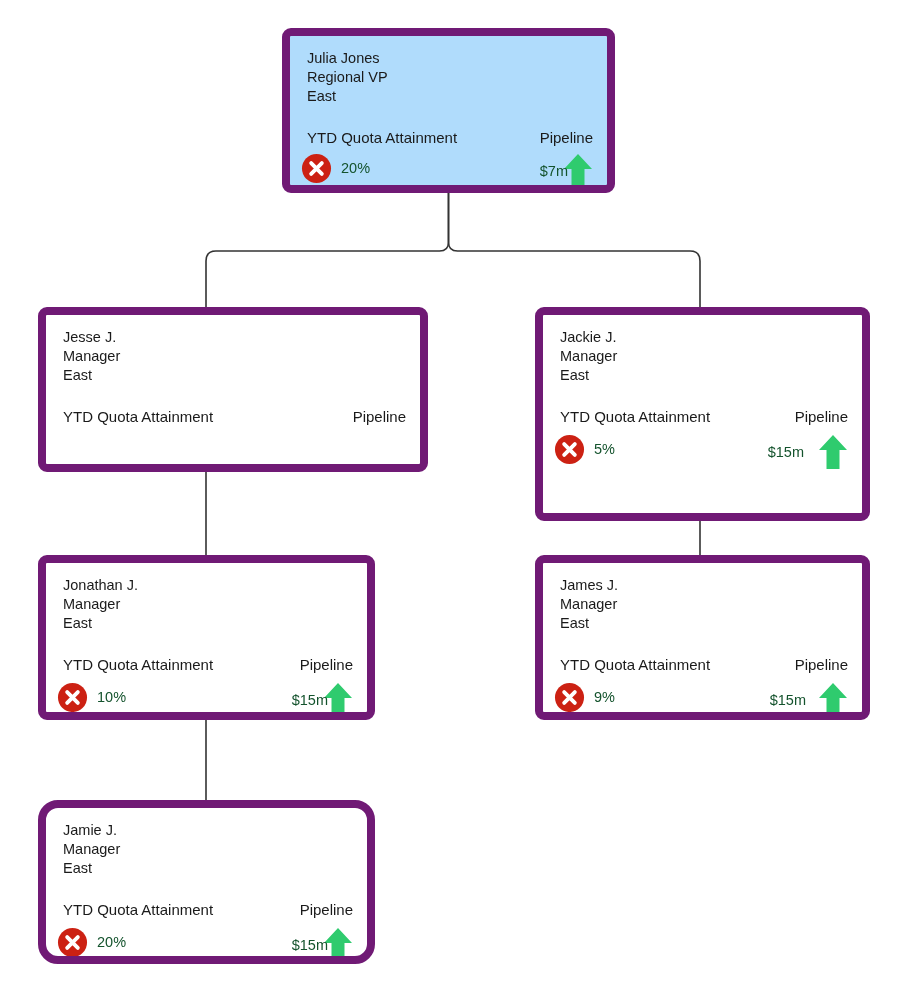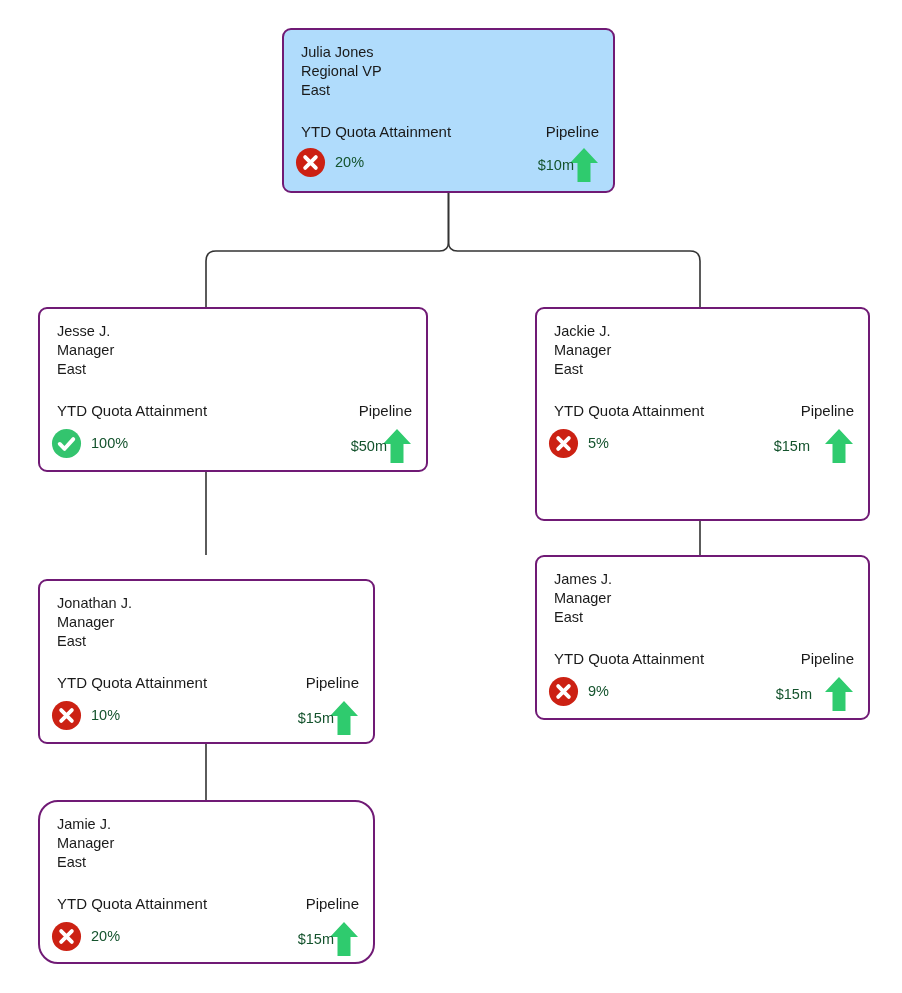--- a/index.html
+++ b/index.html
@@ -22,21 +22,21 @@
     position: absolute;
     left: 0;
     top: 0;
     width: 902px;
     height: 993px;
     pointer-events: none;
   }
   .node {
     position: absolute;
     box-sizing: border-box;
-    border: 2px solid #701a75;
+    border: 8px solid #701a75;
     border-radius: 9px;
     background: #ffffff;
     overflow: hidden;
   }
   .node.highlight {
     background: #b0dcfc;
   }
   .node-id {
     position: absolute;
     left: 17px;
@@ -137,156 +137,141 @@
     </div>
     <div class="metrics-values">
       <div class="quota-group">
         <svg class="status-icon" viewBox="0 0 32 32">
           <circle cx="16" cy="16" r="15" fill="#cc2113"></circle>
           <path d="M10.5 10.5 L21.5 21.5 M21.5 10.5 L10.5 21.5" stroke="#ffffff" stroke-width="4" stroke-linecap="round"></path>
         </svg>
         <span class="quota-value">20%</span>
       </div>
       <div class="pipeline-group">
-        <span class="pipeline-value">$10m</span>
+        <span class="pipeline-value">$7m</span>
         <svg class="arrow-up" viewBox="0 0 30 36">
           <path d="M15 1 L29 16 L21.5 16 L21.5 35 L8.5 35 L8.5 16 L1 16 Z" fill="#2fcb6e"></path>
         </svg>
       </div>
     </div>
   </div>
 
   <div class="node" style="left:38px; top:307px; width:390px; height:165px;">
     <div class="node-id">
       <div>Jesse J.</div>
       <div>Manager</div>
       <div>East</div>
     </div>
     <div class="metrics-labels">
       <span>YTD Quota Attainment</span>
       <span>Pipeline</span>
     </div>
-    <div class="metrics-values">
-      <div class="quota-group">
-        <svg class="status-icon" viewBox="0 0 32 32">
-          <circle cx="16" cy="16" r="15" fill="#33c46e"></circle>
-          <path d="M9 16.5 L14 21.5 L23 11.5" stroke="#ffffff" stroke-width="4" fill="none" stroke-linecap="round" stroke-linejoin="round"></path>
-        </svg>
-        <span class="quota-value">100%</span>
-      </div>
-      <div class="pipeline-group">
-        <span class="pipeline-value">$50m</span>
+  </div>
+
+  <div class="node" style="left:535px; top:307px; width:335px; height:214px;">
+    <div class="node-id">
+      <div>Jackie J.</div>
+      <div>Manager</div>
+      <div>East</div>
+    </div>
+    <div class="metrics-labels">
+      <span>YTD Quota Attainment</span>
+      <span>Pipeline</span>
+    </div>
+    <div class="metrics-values">
+      <div class="quota-group">
+        <svg class="status-icon" viewBox="0 0 32 32">
+          <circle cx="16" cy="16" r="15" fill="#cc2113"></circle>
+          <path d="M10.5 10.5 L21.5 21.5 M21.5 10.5 L10.5 21.5" stroke="#ffffff" stroke-width="4" stroke-linecap="round"></path>
+        </svg>
+        <span class="quota-value">5%</span>
+      </div>
+      <div class="pipeline-group">
+        <span class="pipeline-value">$15m</span>
+        <svg class="arrow-up" viewBox="0 0 30 36" style="margin-left:14px;">
+          <path d="M15 1 L29 16 L21.5 16 L21.5 35 L8.5 35 L8.5 16 L1 16 Z" fill="#2fcb6e"></path>
+        </svg>
+      </div>
+    </div>
+  </div>
+
+  <div class="node" style="left:38px; top:555px; width:337px; height:165px;">
+    <div class="node-id">
+      <div>Jonathan J.</div>
+      <div>Manager</div>
+      <div>East</div>
+    </div>
+    <div class="metrics-labels">
+      <span>YTD Quota Attainment</span>
+      <span>Pipeline</span>
+    </div>
+    <div class="metrics-values">
+      <div class="quota-group">
+        <svg class="status-icon" viewBox="0 0 32 32">
+          <circle cx="16" cy="16" r="15" fill="#cc2113"></circle>
+          <path d="M10.5 10.5 L21.5 21.5 M21.5 10.5 L10.5 21.5" stroke="#ffffff" stroke-width="4" stroke-linecap="round"></path>
+        </svg>
+        <span class="quota-value">10%</span>
+      </div>
+      <div class="pipeline-group">
+        <span class="pipeline-value">$15m</span>
         <svg class="arrow-up" viewBox="0 0 30 36">
           <path d="M15 1 L29 16 L21.5 16 L21.5 35 L8.5 35 L8.5 16 L1 16 Z" fill="#2fcb6e"></path>
         </svg>
       </div>
     </div>
   </div>
 
-  <div class="node" style="left:535px; top:307px; width:335px; height:214px;">
-    <div class="node-id">
-      <div>Jackie J.</div>
-      <div>Manager</div>
-      <div>East</div>
-    </div>
-    <div class="metrics-labels">
-      <span>YTD Quota Attainment</span>
-      <span>Pipeline</span>
-    </div>
-    <div class="metrics-values">
-      <div class="quota-group">
-        <svg class="status-icon" viewBox="0 0 32 32">
-          <circle cx="16" cy="16" r="15" fill="#cc2113"></circle>
-          <path d="M10.5 10.5 L21.5 21.5 M21.5 10.5 L10.5 21.5" stroke="#ffffff" stroke-width="4" stroke-linecap="round"></path>
-        </svg>
-        <span class="quota-value">5%</span>
-      </div>
-      <div class="pipeline-group">
-        <span class="pipeline-value">$15m</span>
-        <svg class="arrow-up" viewBox="0 0 30 36" style="margin-left:14px;">
-          <path d="M15 1 L29 16 L21.5 16 L21.5 35 L8.5 35 L8.5 16 L1 16 Z" fill="#2fcb6e"></path>
-        </svg>
-      </div>
-    </div>
-  </div>
-
-  <div class="node" style="left:38px; top:579px; width:337px; height:165px;">
-    <div class="node-id">
-      <div>Jonathan J.</div>
-      <div>Manager</div>
-      <div>East</div>
-    </div>
-    <div class="metrics-labels">
-      <span>YTD Quota Attainment</span>
-      <span>Pipeline</span>
-    </div>
-    <div class="metrics-values">
-      <div class="quota-group">
-        <svg class="status-icon" viewBox="0 0 32 32">
-          <circle cx="16" cy="16" r="15" fill="#cc2113"></circle>
-          <path d="M10.5 10.5 L21.5 21.5 M21.5 10.5 L10.5 21.5" stroke="#ffffff" stroke-width="4" stroke-linecap="round"></path>
-        </svg>
-        <span class="quota-value">10%</span>
+  <div class="node" style="left:535px; top:555px; width:335px; height:165px;text-decoration:underline;">
+    <div class="node-id">
+      <div>James J.</div>
+      <div>Manager</div>
+      <div>East</div>
+    </div>
+    <div class="metrics-labels">
+      <span>YTD Quota Attainment</span>
+      <span>Pipeline</span>
+    </div>
+    <div class="metrics-values">
+      <div class="quota-group">
+        <svg class="status-icon" viewBox="0 0 32 32">
+          <circle cx="16" cy="16" r="15" fill="#cc2113"></circle>
+          <path d="M10.5 10.5 L21.5 21.5 M21.5 10.5 L10.5 21.5" stroke="#ffffff" stroke-width="4" stroke-linecap="round"></path>
+        </svg>
+        <span class="quota-value">9%</span>
+      </div>
+      <div class="pipeline-group">
+        <span class="pipeline-value">$15m</span>
+        <svg class="arrow-up" viewBox="0 0 30 36" style="margin-left:12px;">
+          <path d="M15 1 L29 16 L21.5 16 L21.5 35 L8.5 35 L8.5 16 L1 16 Z" fill="#2fcb6e"></path>
+        </svg>
+      </div>
+    </div>
+  </div>
+
+  <div class="node" style="left:38px; top:800px; width:337px; height:164px;border-radius:20px;">
+    <div class="node-id">
+      <div>Jamie J.</div>
+      <div>Manager</div>
+      <div>East</div>
+    </div>
+    <div class="metrics-labels">
+      <span>YTD Quota Attainment</span>
+      <span>Pipeline</span>
+    </div>
+    <div class="metrics-values">
+      <div class="quota-group">
+        <svg class="status-icon" viewBox="0 0 32 32">
+          <circle cx="16" cy="16" r="15" fill="#cc2113"></circle>
+          <path d="M10.5 10.5 L21.5 21.5 M21.5 10.5 L10.5 21.5" stroke="#ffffff" stroke-width="4" stroke-linecap="round"></path>
+        </svg>
+        <span class="quota-value">20%</span>
       </div>
       <div class="pipeline-group">
         <span class="pipeline-value">$15m</span>
         <svg class="arrow-up" viewBox="0 0 30 36">
           <path d="M15 1 L29 16 L21.5 16 L21.5 35 L8.5 35 L8.5 16 L1 16 Z" fill="#2fcb6e"></path>
         </svg>
       </div>
     </div>
   </div>
 
-  <div class="node" style="left:535px; top:555px; width:335px; height:165px;text-decoration:underline;">
-    <div class="node-id">
-      <div>James J.</div>
-      <div>Manager</div>
-      <div>East</div>
-    </div>
-    <div class="metrics-labels">
-      <span>YTD Quota Attainment</span>
-      <span>Pipeline</span>
-    </div>
-    <div class="metrics-values">
-      <div class="quota-group">
-        <svg class="status-icon" viewBox="0 0 32 32">
-          <circle cx="16" cy="16" r="15" fill="#cc2113"></circle>
-          <path d="M10.5 10.5 L21.5 21.5 M21.5 10.5 L10.5 21.5" stroke="#ffffff" stroke-width="4" stroke-linecap="round"></path>
-        </svg>
-        <span class="quota-value">9%</span>
-      </div>
-      <div class="pipeline-group">
-        <span class="pipeline-value">$15m</span>
-        <svg class="arrow-up" viewBox="0 0 30 36" style="margin-left:12px;">
-          <path d="M15 1 L29 16 L21.5 16 L21.5 35 L8.5 35 L8.5 16 L1 16 Z" fill="#2fcb6e"></path>
-        </svg>
-      </div>
-    </div>
-  </div>
-
-  <div class="node" style="left:38px; top:800px; width:337px; height:164px;border-radius:20px;">
-    <div class="node-id">
-      <div>Jamie J.</div>
-      <div>Manager</div>
-      <div>East</div>
-    </div>
-    <div class="metrics-labels">
-      <span>YTD Quota Attainment</span>
-      <span>Pipeline</span>
-    </div>
-    <div class="metrics-values">
-      <div class="quota-group">
-        <svg class="status-icon" viewBox="0 0 32 32">
-          <circle cx="16" cy="16" r="15" fill="#cc2113"></circle>
-          <path d="M10.5 10.5 L21.5 21.5 M21.5 10.5 L10.5 21.5" stroke="#ffffff" stroke-width="4" stroke-linecap="round"></path>
-        </svg>
-        <span class="quota-value">20%</span>
-      </div>
-      <div class="pipeline-group">
-        <span class="pipeline-value">$15m</span>
-        <svg class="arrow-up" viewBox="0 0 30 36">
-          <path d="M15 1 L29 16 L21.5 16 L21.5 35 L8.5 35 L8.5 16 L1 16 Z" fill="#2fcb6e"></path>
-        </svg>
-      </div>
-    </div>
-  </div>
-
 </div>
 
 </body></html>

